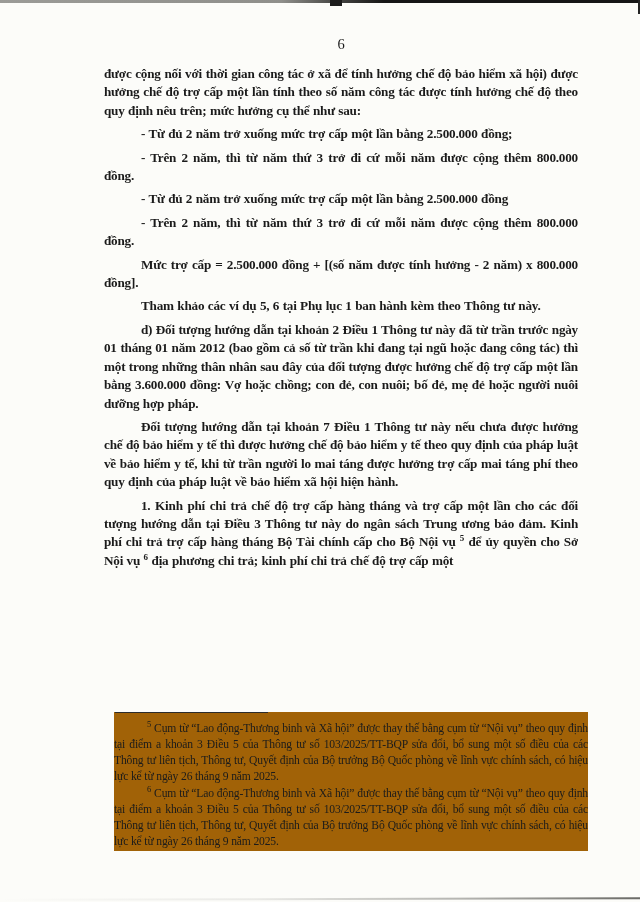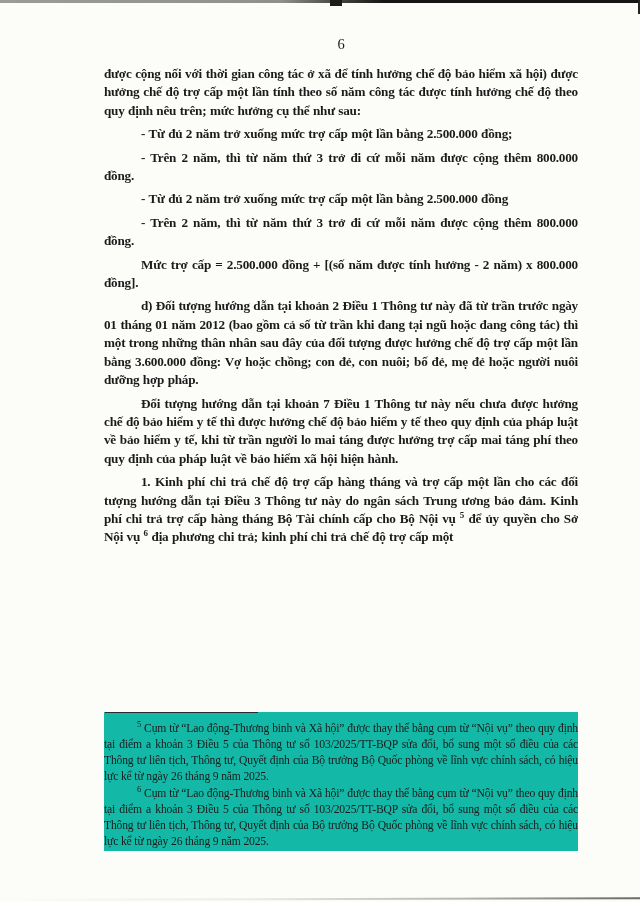--- a/index.html
+++ b/index.html
@@ -60,22 +60,22 @@
     margin:8px 0 6px 0;
   }
   .doc-body sup {
     font-size:9px;
     line-height:0;
     vertical-align:super;
     letter-spacing:0;
   }
   
   .footnote-section {
-    position:absolute; left:104px; top:712px; width:474px;
-    background:#14b8a6;
+    position:absolute; left:114px; top:712px; width:474px;
+    background:#a16207;
   }
   .fn-sep {
     width:153px; height:0;
     border-top:1.6px solid #2b2b2b;
     margin:0 0 8px 1px;
   }
   .footnote {
     font-size:11.6px;
     line-height:16px;
     letter-spacing:-0.15px;
@@ -99,20 +99,21 @@
 
   <div class="content">
     <div class="page-number">6</div>
     <div class="doc-body">
         <p class="para continuation">được cộng nối với thời gian công tác ở xã để tính hưởng chế độ bảo hiểm xã hội) được hưởng chế độ trợ cấp một lần tính theo số năm công tác được tính hưởng chế độ theo quy định nêu trên; mức hưởng cụ thể như sau:</p>
         <p class="para indent">- Từ đủ 2 năm trở xuống mức trợ cấp một lần bằng 2.500.000 đồng;</p>
         <p class="para indent">- Trên 2 năm, thì từ năm thứ 3 trở đi cứ mỗi năm được cộng thêm 800.000 đồng.</p>
         <p class="para indent">- Từ đủ 2 năm trở xuống mức trợ cấp một lần bằng 2.500.000 đồng</p>
         <p class="para indent">- Trên 2 năm, thì từ năm thứ 3 trở đi cứ mỗi năm được cộng thêm 800.000 đồng.</p>
         <p class="para indent">Mức trợ cấp = 2.500.000 đồng + [(số năm được tính hưởng - 2 năm) x 800.000 đồng].</p>
+        <p class="para indent">Tham khảo các ví dụ 5, 6 tại Phụ lục 1 ban hành kèm theo Thông tư này.</p>
         <p class="para indent">d) Đối tượng hướng dẫn tại khoản 2 Điều 1 Thông tư này đã từ trần trước ngày 01 tháng 01 năm 2012 (bao gồm cả số từ trần khi đang tại ngũ hoặc đang công tác) thì một trong những thân nhân sau đây của đối tượng được hưởng chế độ trợ cấp một lần bằng 3.600.000 đồng: Vợ hoặc chồng; con đẻ, con nuôi; bố đẻ, mẹ đẻ hoặc người nuôi dưỡng hợp pháp.</p>
         <p class="para indent">Đối tượng hướng dẫn tại khoản 7 Điều 1 Thông tư này nếu chưa được hưởng chế độ bảo hiểm y tế thì được hưởng chế độ bảo hiểm y tế theo quy định của pháp luật về bảo hiểm y tế, khi từ trần người lo mai táng được hưởng trợ cấp mai táng phí theo quy định của pháp luật về bảo hiểm xã hội hiện hành.</p>
         <p class="para indent">1. Kinh phí chi trả chế độ trợ cấp hàng tháng và trợ cấp một lần cho các đối tượng hướng dẫn tại Điều 3 Thông tư này do ngân sách Trung ương bảo đảm. Kinh phí chi trả trợ cấp hàng tháng Bộ Tài chính cấp cho Bộ Nội vụ <sup>5</sup> để ủy quyền cho Sở Nội vụ <sup>6</sup> địa phương chi trả; kinh phí chi trả chế độ trợ cấp một</p>
       </div>
   </div>
 
   <div class="footnote-section">
     <div class="fn-sep"></div>
     <div>
         <p class="footnote"><sup>5</sup> Cụm từ “Lao động-Thương binh và Xã hội” được thay thế bằng cụm từ “Nội vụ” theo quy định tại điểm a khoản 3 Điều 5 của Thông tư số 103/2025/TT-BQP sửa đổi, bổ sung một số điều của các Thông tư liên tịch, Thông tư, Quyết định của Bộ trưởng Bộ Quốc phòng về lĩnh vực chính sách, có hiệu lực kể từ ngày 26 tháng 9 năm 2025.</p>

